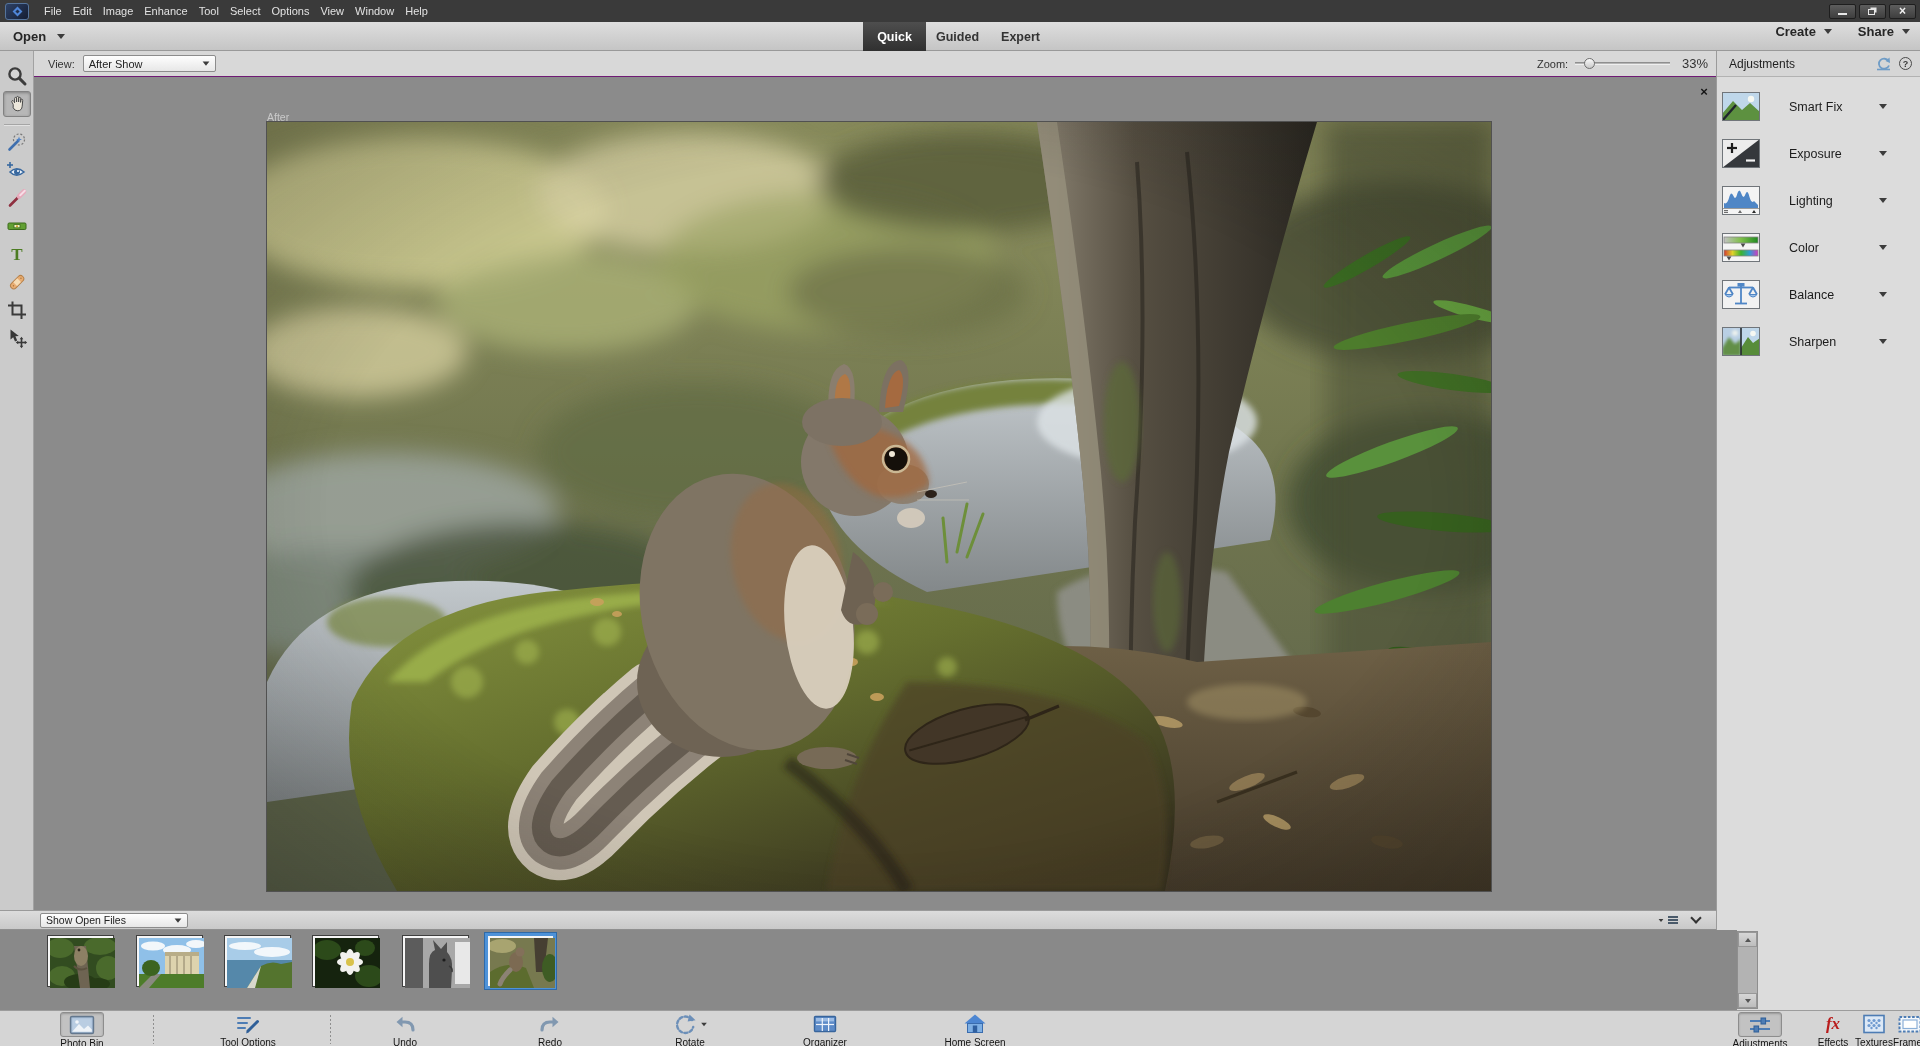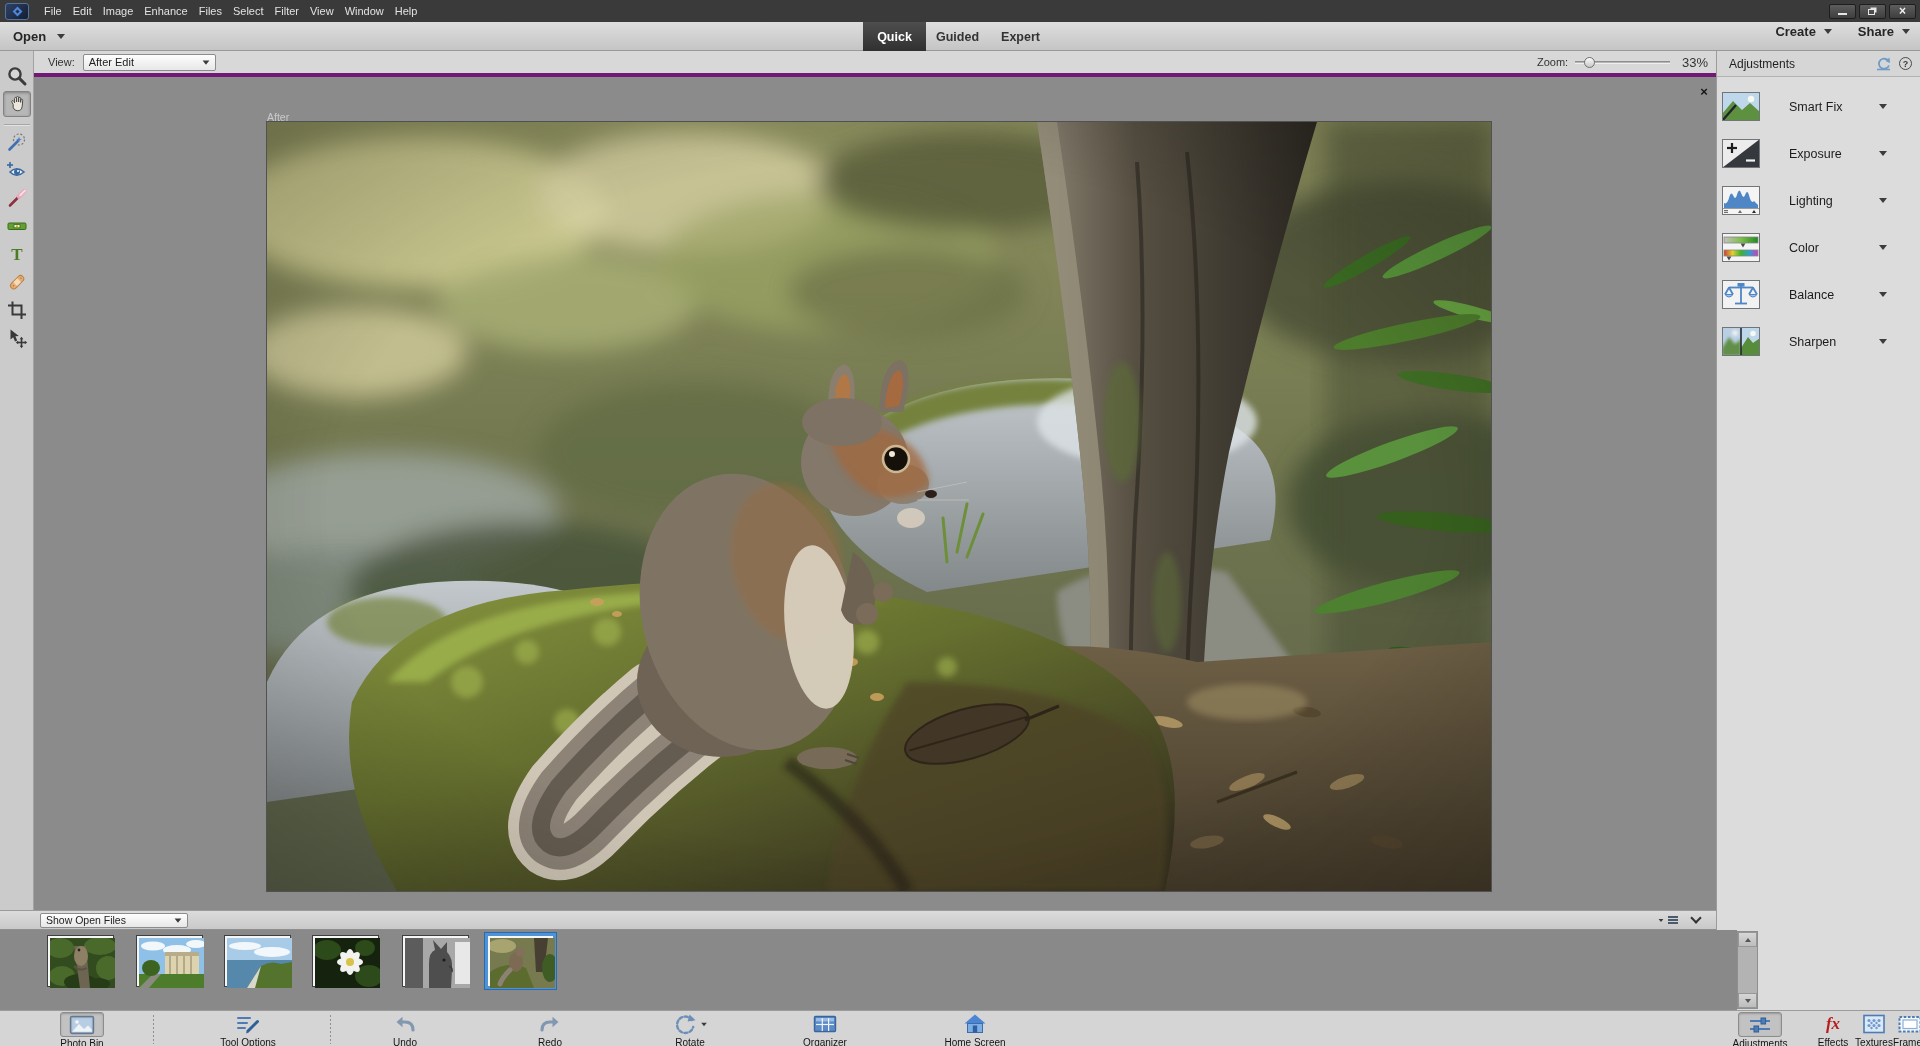--- a/index.html
+++ b/index.html
@@ -33,21 +33,21 @@
   .tri { width:0; height:0; border-left:4px solid transparent; border-right:4px solid transparent; border-top:5px solid #3c3c3c; }
   .tabs { position:absolute; left:863px; top:0; height:29px; display:flex; }
   .tab { width:63px; height:29px; display:flex; align-items:center; justify-content:center;
          font-size:12.5px; font-weight:bold; color:#333; }
   .tab.active { background:linear-gradient(#4e4e4e,#303030); color:#fff; }
   .cs-group { position:absolute; right:10px; top:0; height:18px; display:flex; gap:26px; align-items:center; }
   .cs-btn { display:flex; align-items:center; gap:8px; font-size:13px; font-weight:bold; color:#262626; }
 
   
   .optionsbar { left:34px; top:51px; width:1682px; height:26px; background:#d8d8d8;
-                border-bottom:4px solid #701a75; display:flex; align-items:center; z-index:5; }
+                border-bottom:1px solid #701a75; display:flex; align-items:center; z-index:5; }
   .lbl { font-size:11px; color:#333; }
   .dd { display:flex; align-items:center; background:linear-gradient(#fefefe,#e7e7e7);
         border:1px solid #8c8c8c; border-radius:2px; height:17px; padding:0 5px; font-size:11px; color:#222; }
   .dd .tri { margin-left:auto; transform:scale(.85); }
   .viewdd { width:133px; margin-left:8px; }
   .zoomwrap { position:absolute; left:1503px; display:flex; align-items:center; }
   .slider { position:relative; width:95px; height:11px; margin-left:7px; }
   .slider .track { position:absolute; left:0; right:0; top:4px; height:3px; background:#b5b5b5;
                    border-top:1px solid #8f8f8f; border-bottom:1px solid #efefef; }
   .slider .knob { position:absolute; left:9px; top:0; width:11px; height:11px; border-radius:50%;
@@ -133,23 +133,23 @@
 
   <div class="abs menubar">
     <div class="appicon">
         <i></i>
       </div>
     <div class="menus">
       <span>File</span>
       <span>Edit</span>
       <span>Image</span>
       <span>Enhance</span>
-      <span>Files</span>
+      <span>Tool</span>
       <span>Select</span>
-      <span>Filter</span>
+      <span>Options</span>
       <span>View</span>
       <span>Window</span>
       <span>Help</span>
     </div>
     <div class="wincontrols">
       <div class="wc wc-min">
           <i></i>
         </div>
       <div class="wc wc-res">
           <i></i>
@@ -178,21 +178,21 @@
       <div class="cs-btn">
         <span>Share</span>
         <span class="tri"></span>
       </div>
     </div>
   </div>
 
   <div class="abs optionsbar">
     <span class="lbl" style="margin-left:14px">View:</span>
     <div class="dd viewdd">
-      <span>After Edit</span>
+      <span>After Show</span>
       <span class="tri"></span>
     </div>
     <div class="zoomwrap">
       <span class="lbl">Zoom:</span>
       <div class="slider">
         <div class="track"></div>
         <div class="knob"></div>
       </div>
     </div>
     <span class="zoomval">33%</span>

